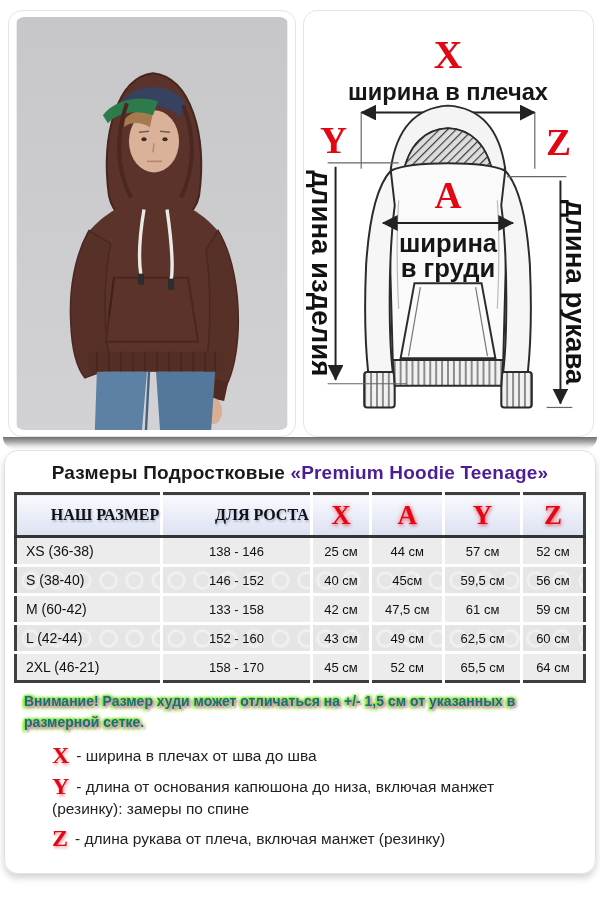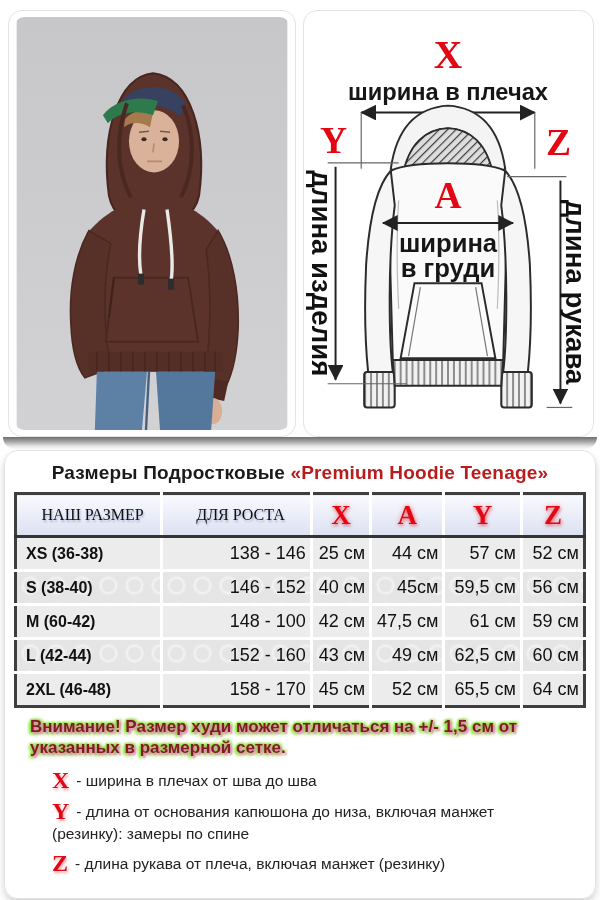--- a/index.html
+++ b/index.html
@@ -18,54 +18,54 @@
   }
   .bottom-card{
     margin:1px 4px 0 4px;border:1px solid #e2e2e2;border-radius:14px;
     padding:6px 9px 16px 9px;box-shadow:0 4px 7px rgba(0,0,0,.18);
     min-height:395px;box-sizing:border-box;
   }
   .page-title{
     text-align:center;font-size:19px;font-weight:bold;margin:5px 0 8px 0;
     letter-spacing:.2px;
   }
-  .page-title .gray{color:#b91c1c;}
+  .page-title .gray{color:#4c1d95;}
   table.size-table{
     width:100%;border-collapse:collapse;border:3px solid #3e3e3e;table-layout:fixed;
   }
   .size-table th{
     background:linear-gradient(to bottom,#f9fafe 0%,#dce1f2 100%);
     border-right:3px solid #fff;border-bottom:3px solid #333;
     height:38px;vertical-align:middle;
   }
   .size-table th:last-child{border-right:none;}
   .th-text{
-    font-family:"Liberation Serif",serif;font-size:16px;font-weight:normal;color:#101010;
-    text-align:center;padding-left:9px;text-shadow:1px 2px 2px #aeb6d6;
+    font-family:"Liberation Serif",serif;font-size:16px;font-weight:bold;color:#101010;
+    text-align:right;padding-left:9px;text-shadow:1px 2px 2px #aeb6d6;
   }
   .th-letter{
     font-family:"Liberation Serif",serif;font-size:27px;font-weight:bold;
     color:#e30613;text-align:center;line-height:1;
     text-shadow:0 0 5px rgba(227,6,19,.45),1px 2px 3px rgba(227,6,19,.35);
   }
   .size-table td{
     background-color:#ececec;border-right:3px solid #fff;border-bottom:3px solid #fff;
-    font-size:18px;text-align:right;padding:5px 4px;height:16px;color:#111;
+    font-size:13px;text-align:center;padding:5px 4px;height:16px;color:#111;
   }
   .size-table td:last-child{border-right:none;}
   .size-table tr:last-child td{border-bottom:none;}
-  .size-table td.cell-size{font-weight:bold;text-align:left;padding-left:9px;font-size:16px;}
+  .size-table td.cell-size{font-weight:normal;text-align:left;padding-left:9px;font-size:14px;}
   .size-table tbody tr:nth-child(even) td{
     background-color:#e5e5e5;
     background-image:radial-gradient(circle at 13px 13px,rgba(255,255,255,0) 6px,rgba(255,255,255,.6) 7.5px,rgba(255,255,255,0) 10px);
     background-size:26px 26px;
   }
   .notice{
-    margin:8px 2px 6px 16px;max-width:505px;
-    font-size:17px;font-weight:bold;line-height:21px;color:#7f1d1d;
+    margin:8px 2px 6px 10px;max-width:505px;
+    font-size:14px;font-weight:bold;line-height:21px;color:#0f766e;
     text-shadow:
       2px 2px 2px #ef7fd4,
       -2px 2px 3px #84e22c, 2px -1px 3px #84e22c,
       -1px -1px 2px #84e22c, 0 2px 4px #84e22c;
   }
   .legend{margin:10px 0 0 38px;max-width:482px;}
   .legend-item{font-size:15.5px;line-height:21px;margin-bottom:7px;color:#222;}
   .legend-letter{
     font-family:"Liberation Serif",serif;font-size:24px;font-weight:bold;color:#e30613;
     margin-right:7px;line-height:1;vertical-align:-2px;
@@ -222,36 +222,36 @@
       <tr>
         <td class="cell-size">S (38-40)</td>
         <td>146 - 152</td>
         <td>40 см</td>
         <td>45см</td>
         <td>59,5 см</td>
         <td>56 см</td>
       </tr>
       <tr>
         <td class="cell-size">M (60-42)</td>
-        <td>148 - 100</td>
+        <td>133 - 158</td>
         <td>42 см</td>
         <td>47,5 см</td>
         <td>61 см</td>
         <td>59 см</td>
       </tr>
       <tr>
         <td class="cell-size">L (42-44)</td>
         <td>152 - 160</td>
         <td>43 см</td>
         <td>49 см</td>
         <td>62,5 см</td>
         <td>60 см</td>
       </tr>
       <tr>
-        <td class="cell-size">2XL (46-48)</td>
+        <td class="cell-size">2XL (46-21)</td>
         <td>158 - 170</td>
         <td>45 см</td>
         <td>52 см</td>
         <td>65,5 см</td>
         <td>64 см</td>
       </tr>
     </tbody>
   </table>
 
   <div class="notice">Внимание! Размер худи может отличаться на +/- 1,5 см от указанных в размерной сетке.</div>

